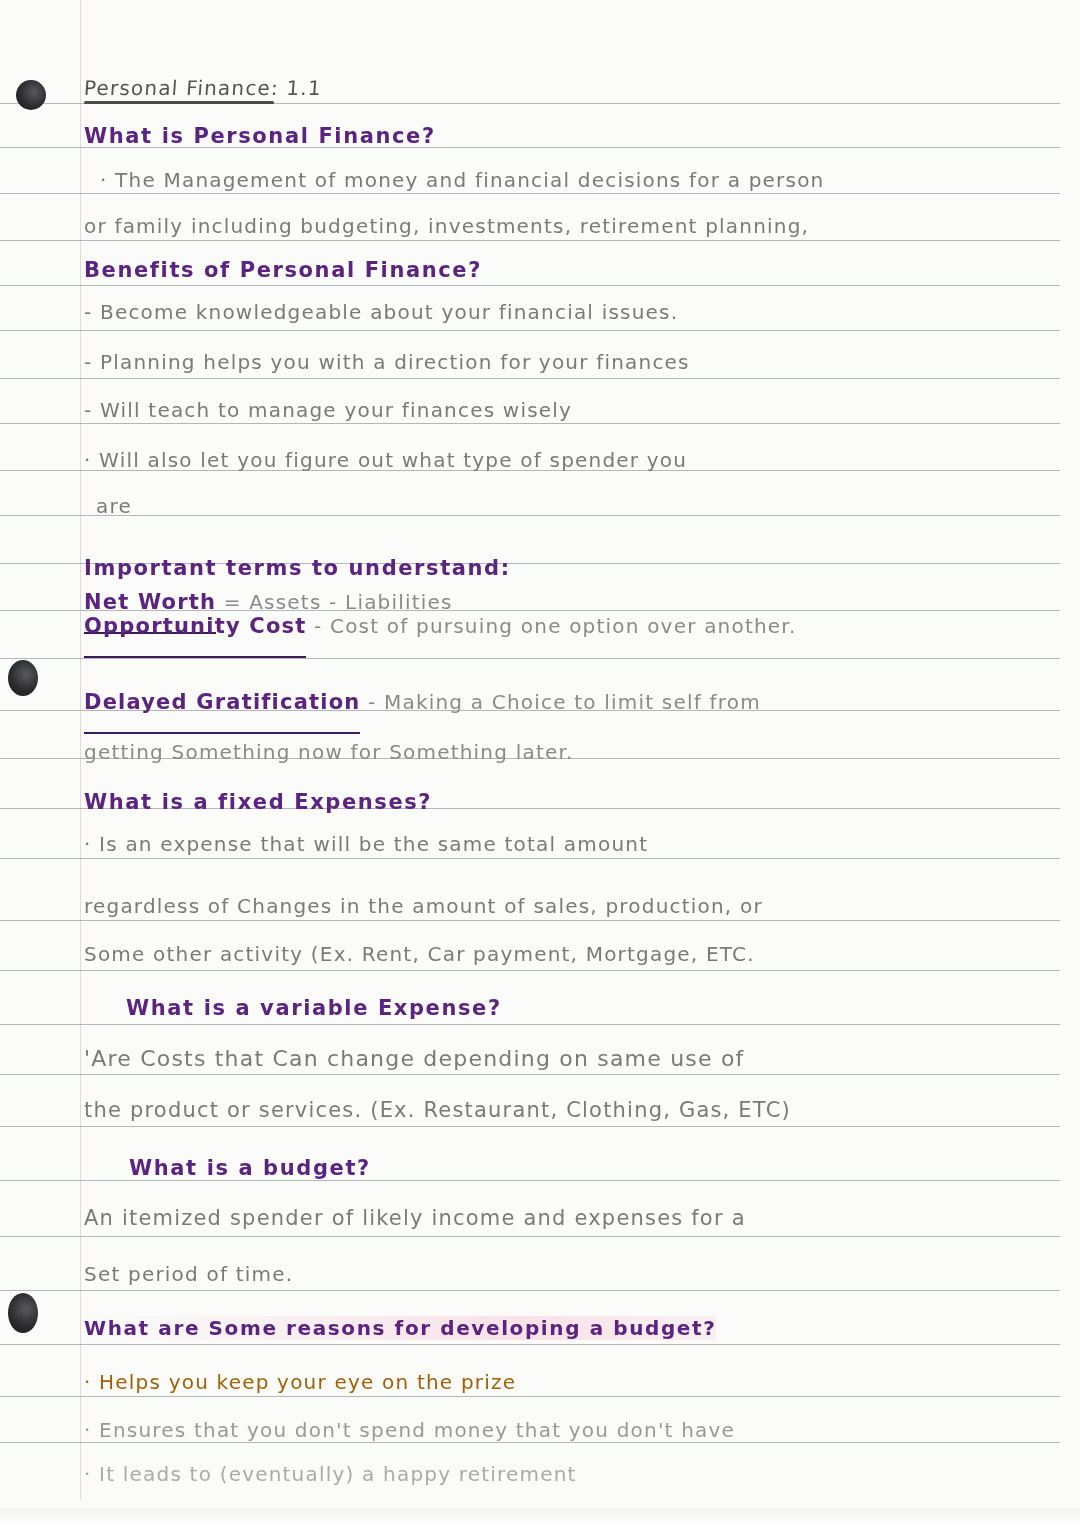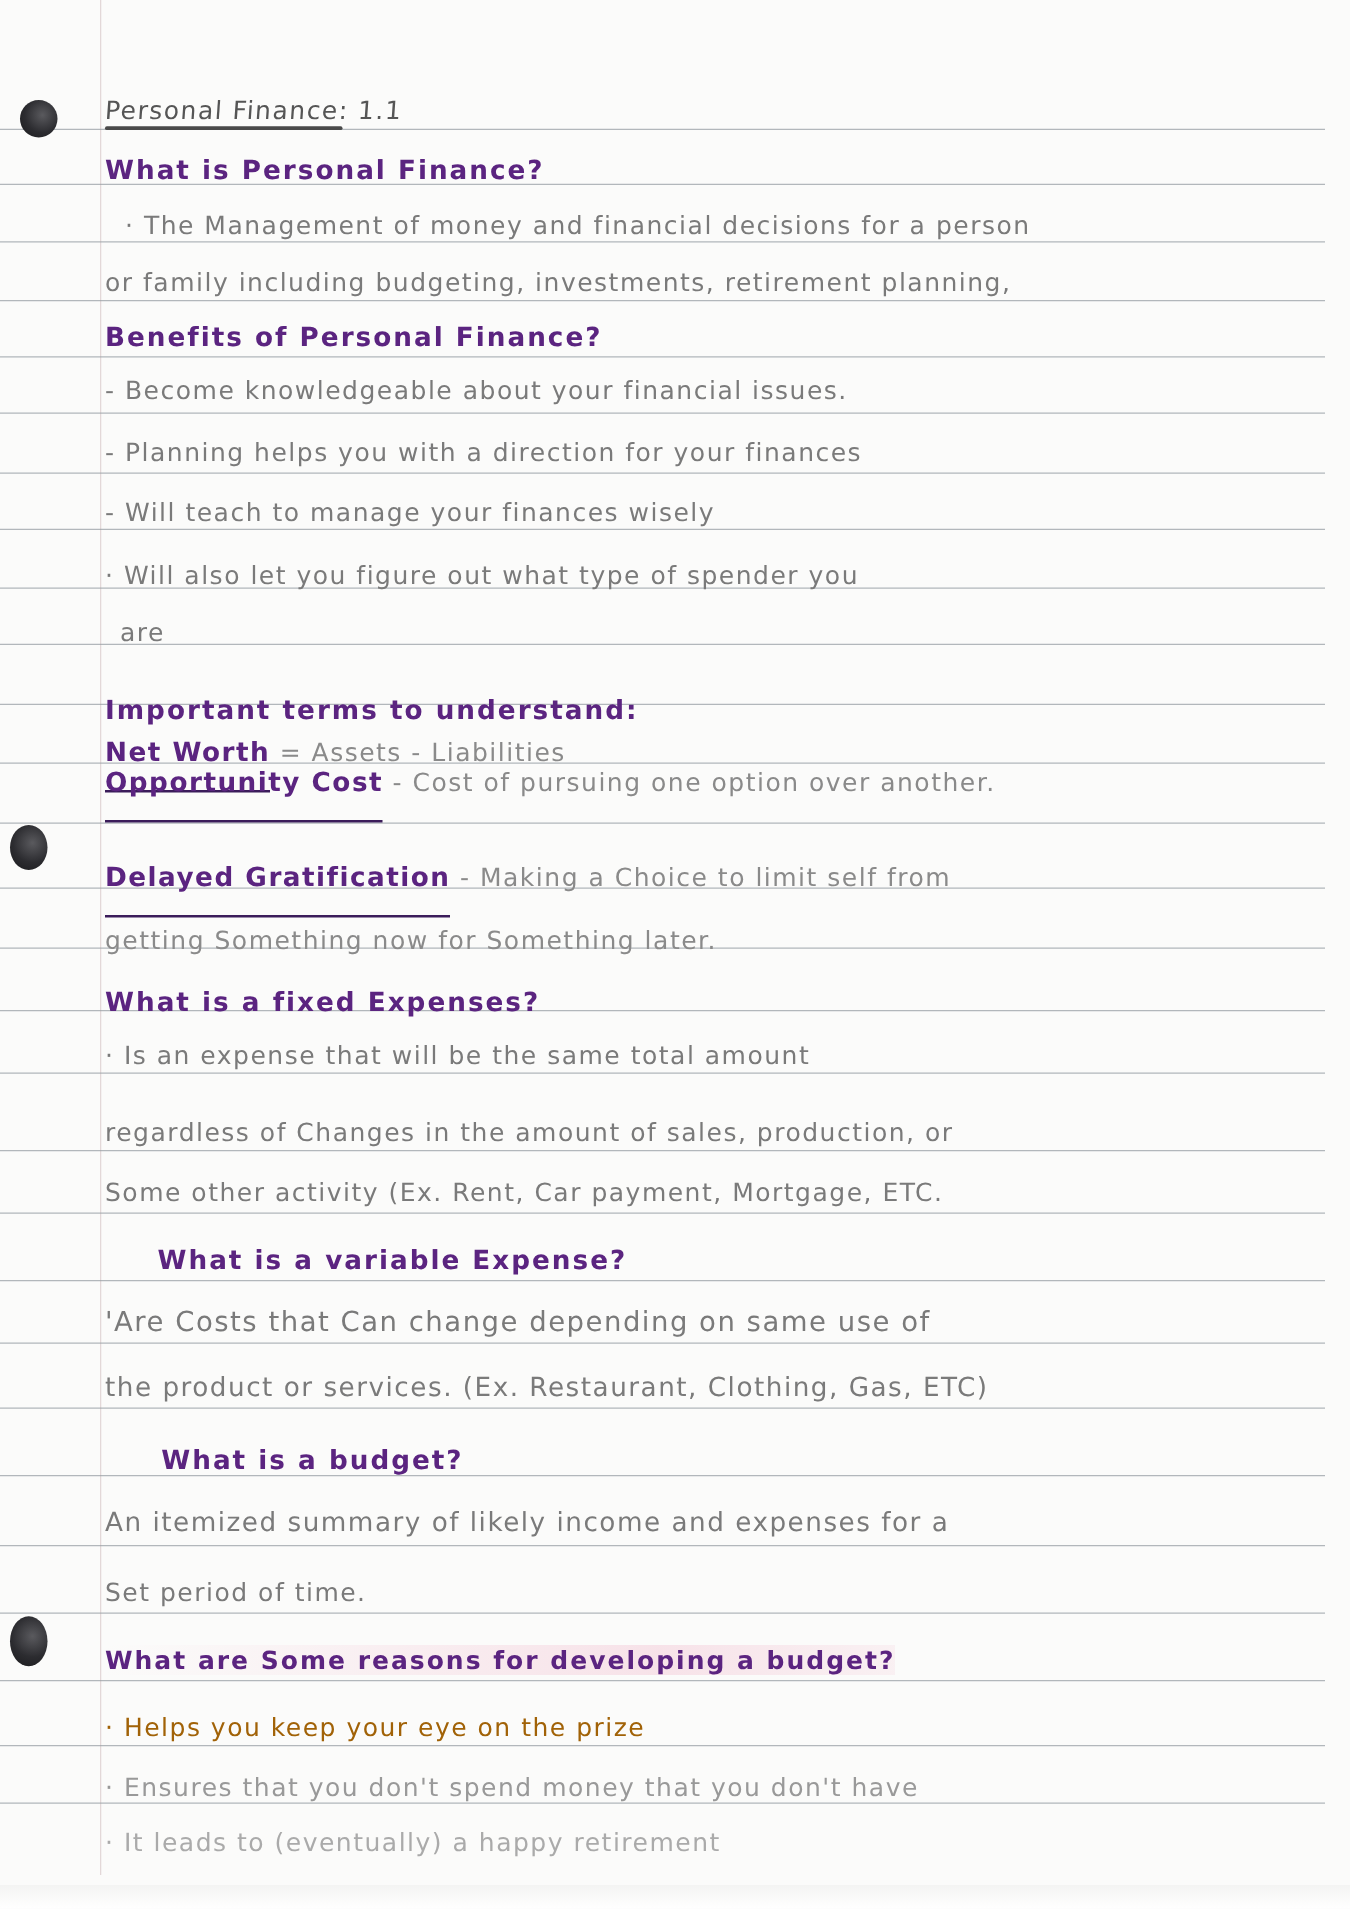--- a/index.html
+++ b/index.html
@@ -106,19 +106,19 @@
 <div class="line q" style="top:790px;">What is a fixed Expenses?</div>
 <div class="line body" style="top:832px;">· Is an expense that will be the same total amount</div>
 <div class="line body" style="top:894px;">regardless of Changes in the amount of sales, production, or</div>
 <div class="line body" style="top:942px;">Some other activity (Ex. Rent, Car payment, Mortgage, ETC.</div>
 
 <div class="line q" style="top:996px;margin-left:42px;">What is a variable Expense?</div>
 <div class="line body" style="top:1046px;font-size:22px;">'Are Costs that Can change depending on same use of</div>
 <div class="line body" style="top:1098px;font-size:21px;">the product or services. (Ex. Restaurant, Clothing, Gas, ETC)</div>
 
 <div class="line q" style="top:1156px;margin-left:45px;">What is a budget?</div>
-<div class="line body" style="top:1206px;font-size:21px;">An itemized summary of likely income and expenses for a</div>
+<div class="line body" style="top:1206px;font-size:21px;">An itemized spender of likely income and expenses for a</div>
 <div class="line body" style="top:1262px;">Set period of time.</div>
 
 <div class="line q hl" style="top:1316px;font-size:20px;">What are Some reasons for developing a budget?</div>
 <div class="line body" style="top:1370px;color:#a16207;">· Helps you keep your eye on the prize</div>
 <div class="line body" style="top:1418px;color:#999;">· Ensures that you don't spend money that you don't have</div>
 <div class="line body" style="top:1462px;color:#aaa;">· It leads to (eventually) a happy retirement</div>
 
 </body></html>

